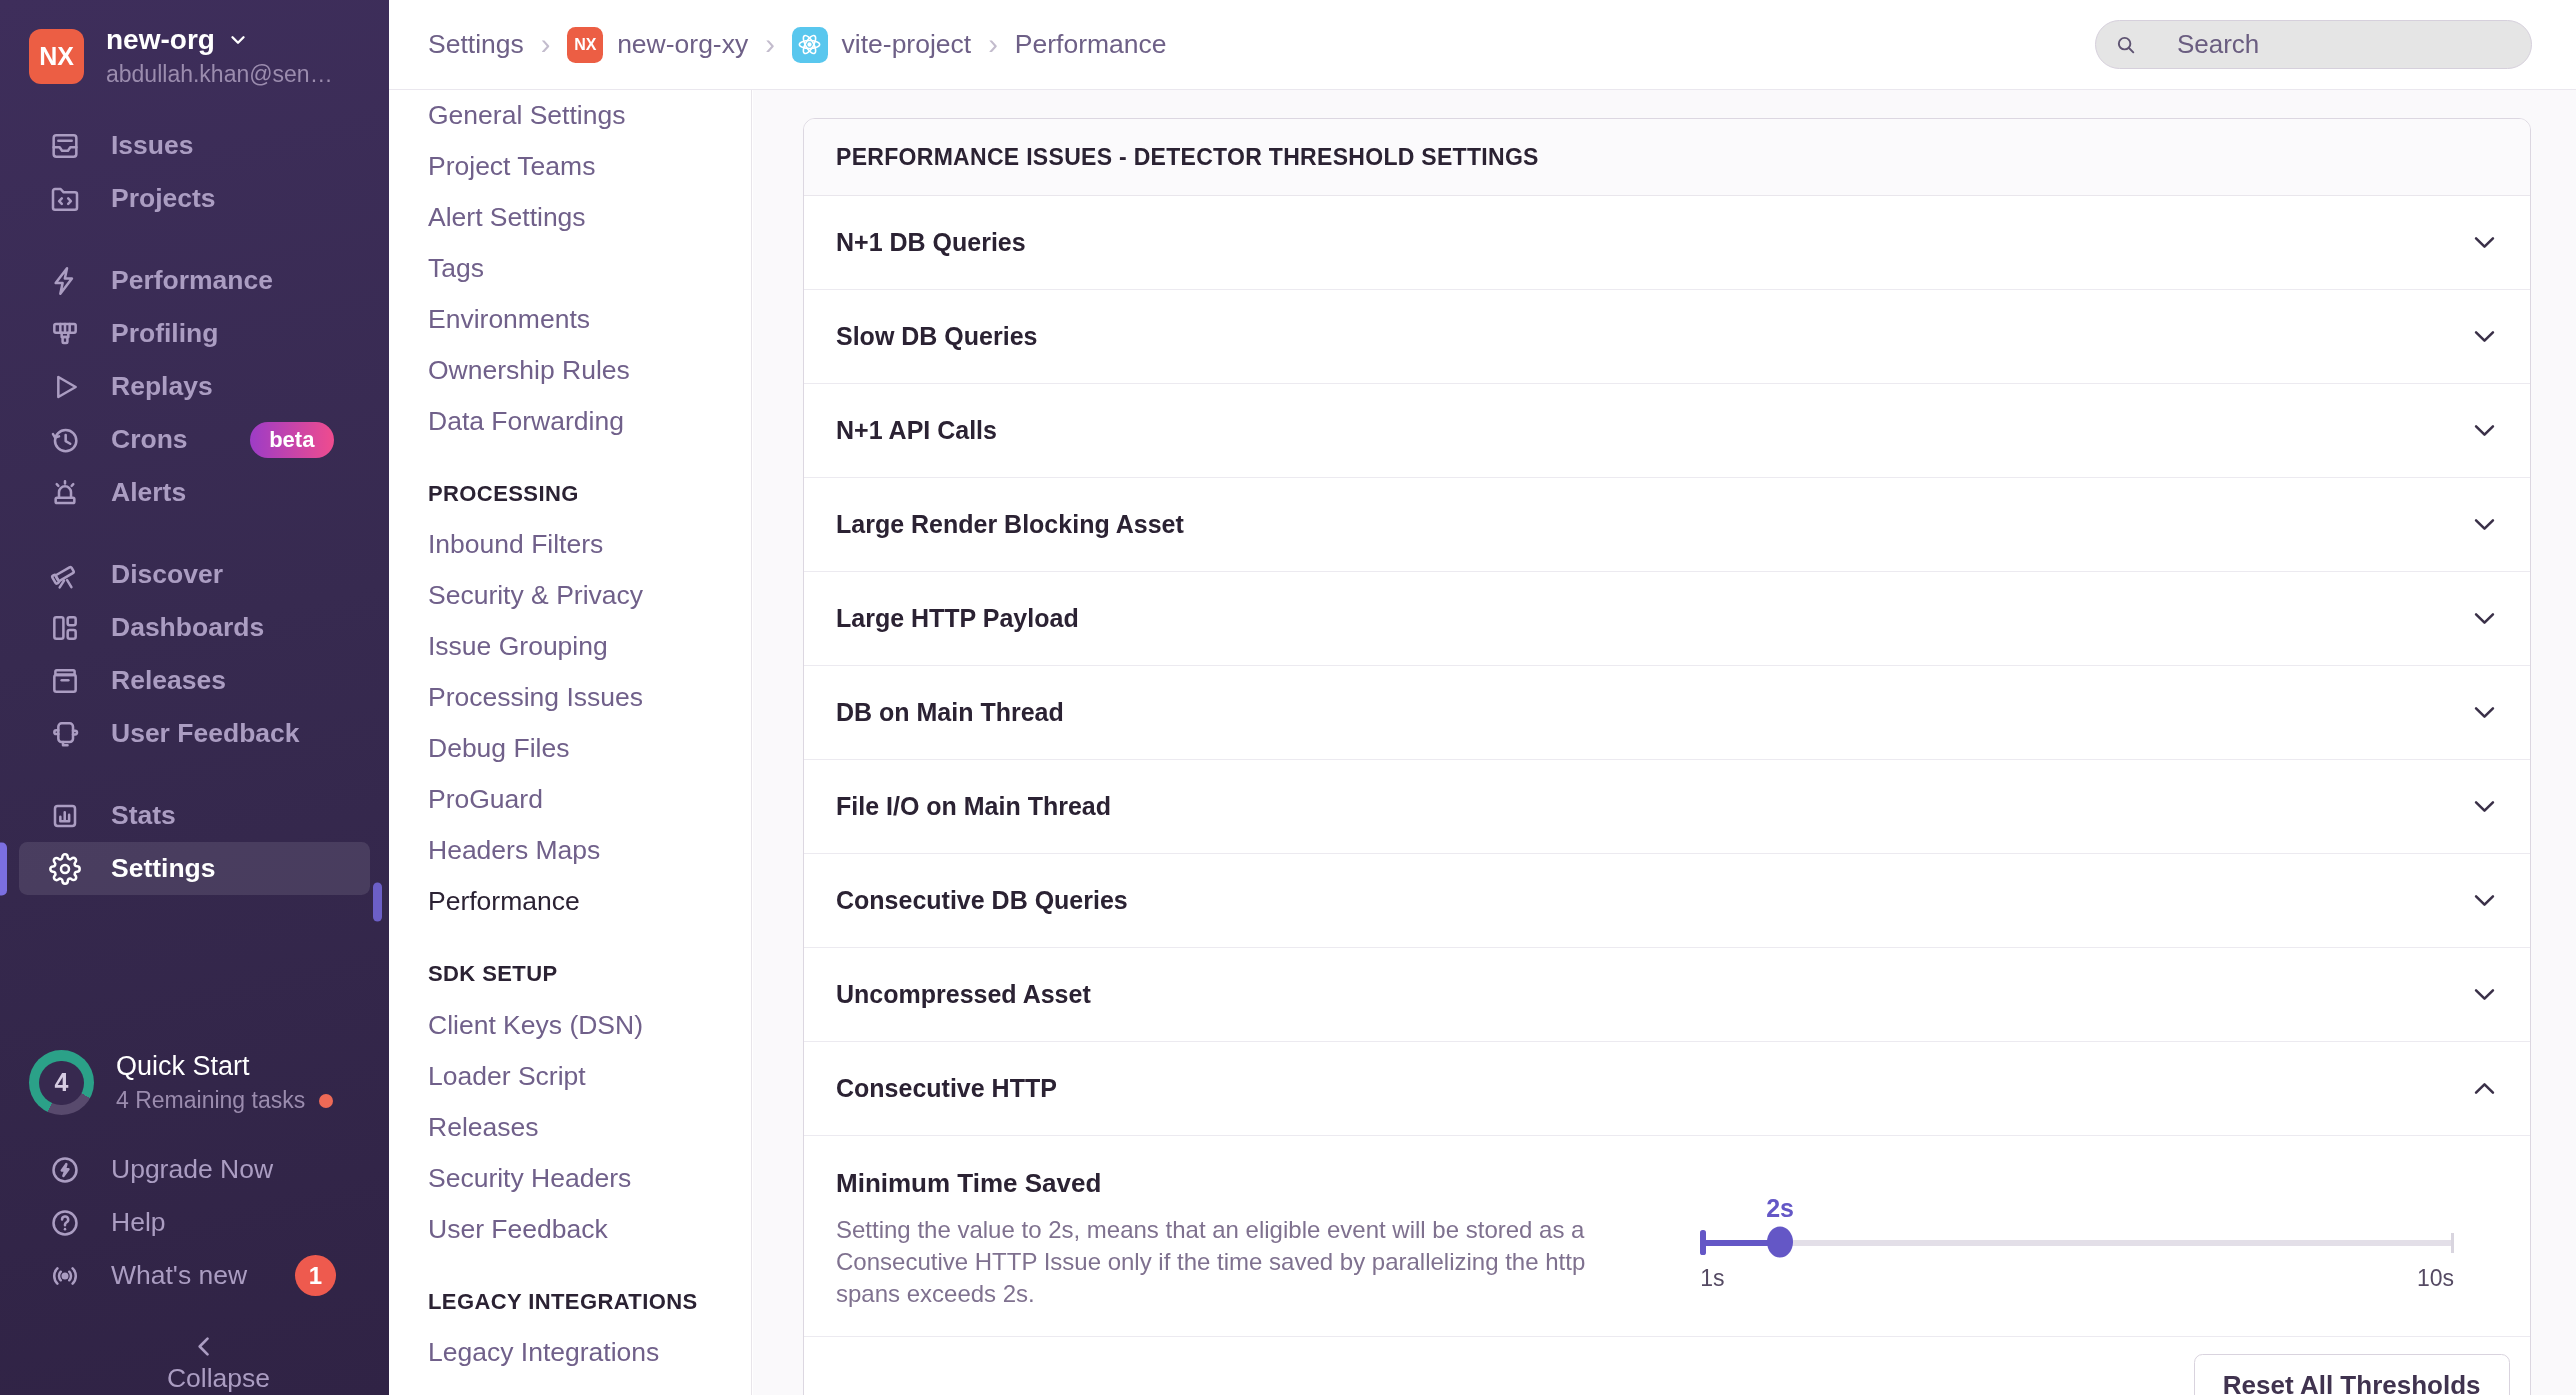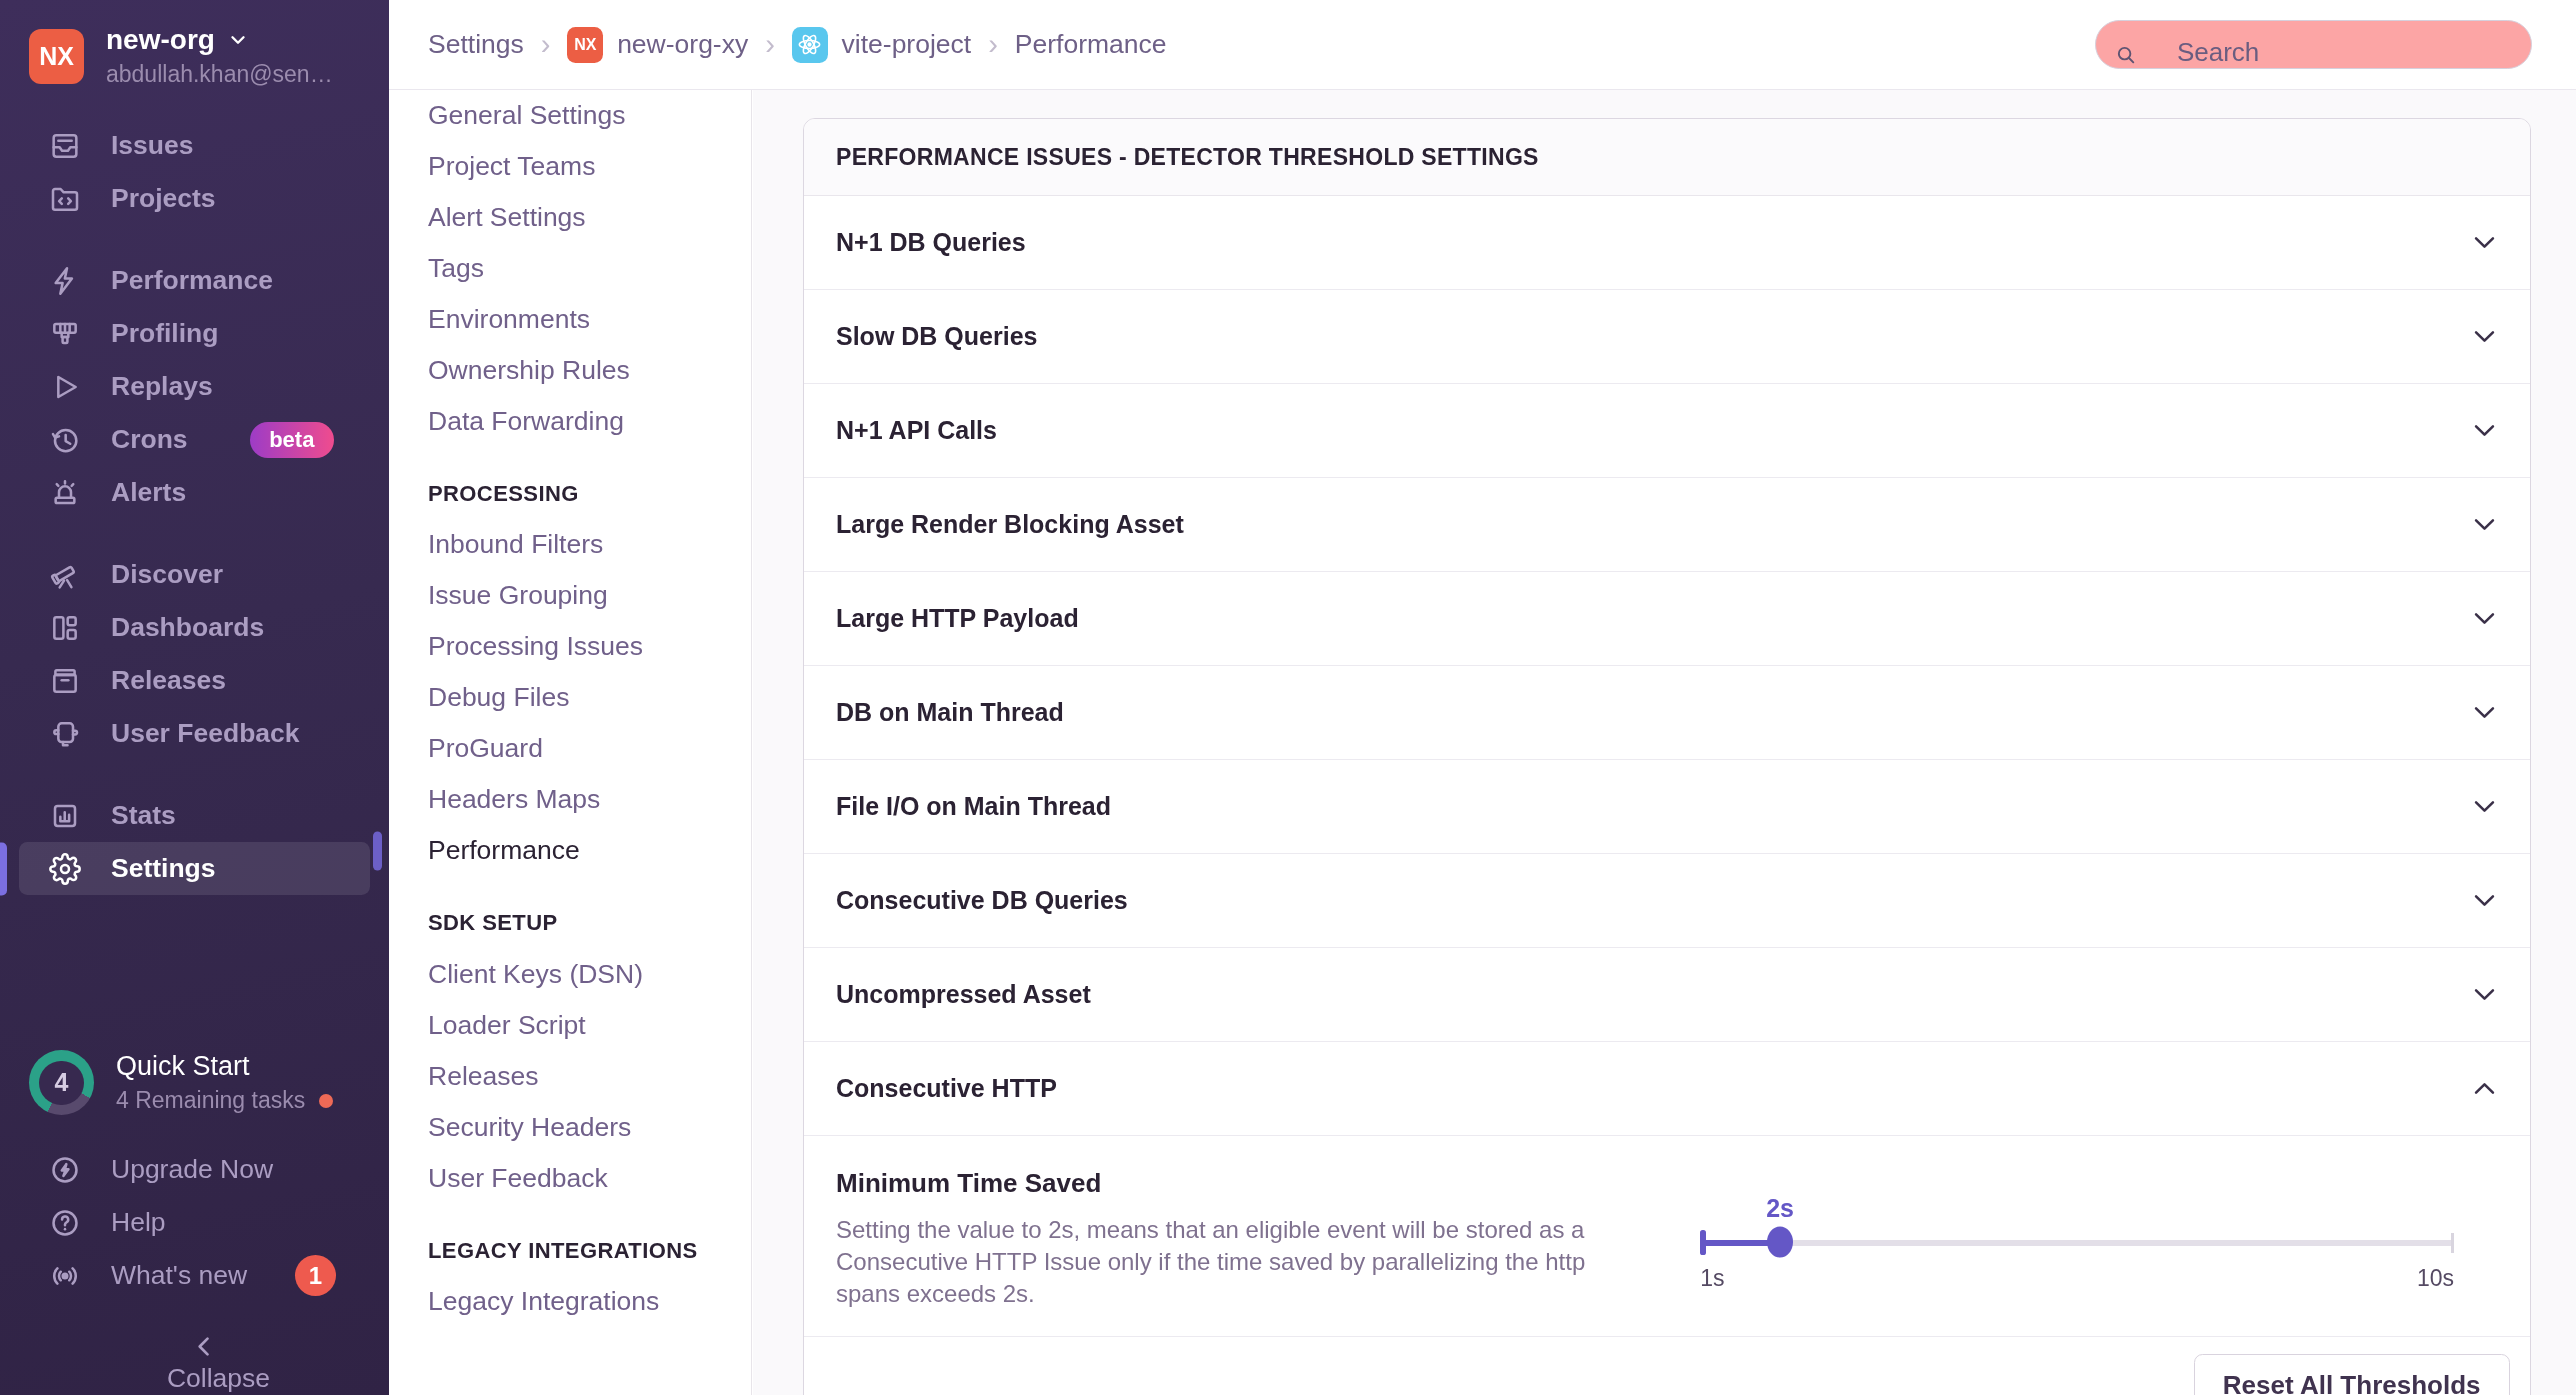--- a/index.html
+++ b/index.html
@@ -57,21 +57,21 @@
   .crumbs { display:flex; align-items:center; }
   .crumb { font-size:26.5px; color:#6e6087; cursor:pointer; }
   .crumb-sep { font-size:29px; color:#c3bccd; margin:0 17px; }
   .crumb-chip { display:flex; align-items:center; }
   .chip-icon { width:36px; height:36px; border-radius:8.5px; margin-right:13.7px;
     display:flex; align-items:center; justify-content:center; color:#fff;
     font-size:16px; font-weight:bold; }
   .chip-nx { background:#ec5e44; }
   .chip-react { background:#59c7ee; }
   .search-pill { margin-left:auto; width:437px; height:49px; border:1.7px solid #d6d0dc;
-    border-radius:853px; display:flex; align-items:flex-end; padding:0 19px; background:#fca5a5;gap:28px; }
+    border-radius:853px; display:flex; align-items:center; padding:0 19px; background:#e5e5e5;gap:28px; }
   .search-pill input { border:none; outline:none; background:transparent; font-size:26px;
     font-family:inherit; color:#4f445f; margin-left:12px; width:100%; }
   .search-pill input::placeholder { color:#6a5d80; }
 
   
   .subnav { position:absolute; left:389px; top:90px; width:363px; bottom:0; background:#fff;
     border-right:1.7px solid #e8e5ea; padding:0 0 0 39px; }
   .sn-item { height:51px; display:flex; align-items:center; font-size:26.5px; color:#70608a;
     position:relative; cursor:pointer; }
   .sn-title { height:51px; display:flex; align-items:center; font-size:22px; font-weight:bold;
@@ -375,20 +375,21 @@
     <div class="sn-item">General Settings</div>
     <div class="sn-item">Project Teams</div>
     <div class="sn-item">Alert Settings</div>
     <div class="sn-item">Tags</div>
     <div class="sn-item">Environments</div>
     <div class="sn-item">Ownership Rules</div>
     <div class="sn-item">Data Forwarding</div>
 
     <div class="sn-title">PROCESSING</div>
     <div class="sn-item">Inbound Filters</div>
+    <div class="sn-item">Security &amp; Privacy</div>
     <div class="sn-item">Issue Grouping</div>
     <div class="sn-item">Processing Issues</div>
     <div class="sn-item">Debug Files</div>
     <div class="sn-item">ProGuard</div>
     <div class="sn-item">Headers Maps</div>
     <div class="sn-item active">Performance</div>
 
     <div class="sn-title">SDK SETUP</div>
     <div class="sn-item">Client Keys (DSN)</div>
     <div class="sn-item">Loader Script</div>

